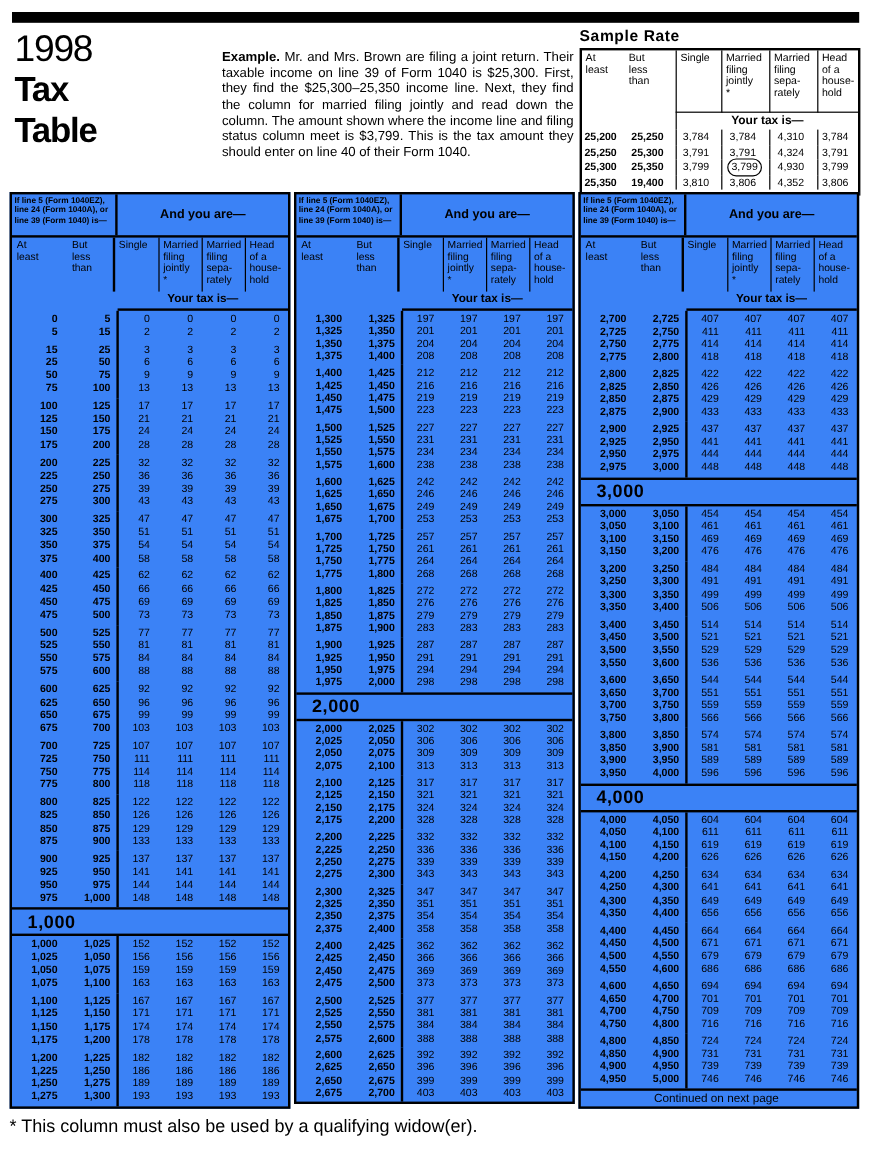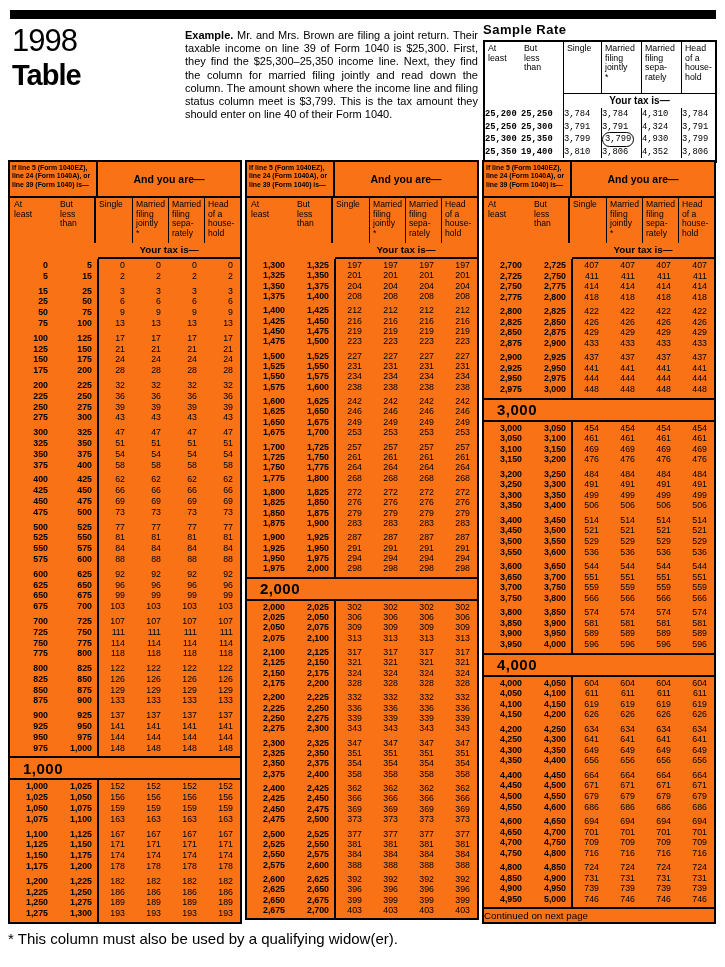--- a/index.html
+++ b/index.html
@@ -8,45 +8,45 @@
 
   .top-rule { position:absolute; left:10px; top:10px; width:706px; height:9px; background:#000; }
 
   
   .title-block { position:absolute; left:12px; top:24px; width:165px; }
   .title-year  { font-size:31px; font-weight:normal; line-height:34px; letter-spacing:-1px; }
   .title-line  { font-size:29px; font-weight:bold; line-height:34px; letter-spacing:-1px; }
 
   .intro-block { position:absolute; left:185px; top:24px; width:293px; }
   .usage-note  { font-size:11px; font-weight:bold; line-height:13px; }
-  .example-par { font-size:11px; line-height:13.2px; margin-top:5px; text-align:justify; }
+  .example-par { font-size:11px; line-height:13.2px; margin-top:18px; text-align:justify; }
   .example-par b { font-weight:bold; }
 
   
   .sample-block { position:absolute; left:483px; top:22px; width:234px; }
   .sample-title { font-size:13px; font-weight:bold; letter-spacing:0.5px; margin-bottom:3px; }
   .sample-box   { border:2px solid #000; width:234px; }
   .s-row { display:flex; }
   .s-cell { white-space:pre-line; font-size:8.8px; line-height:9.6px; padding:2px 1px 0 3px; }
   .s-c0 { width:36px; } .s-c1 { width:42px; }
   .s-c2 { width:38px; } .s-c3 { width:40px; } .s-c4 { width:40px; } .s-c5 { width:34px; }
   .s-c2,.s-c3,.s-c4,.s-c5 { border-left:1.5px solid #000; }
   .s-head-row { height:52px; }
   .s-head-row .s-hb { border-bottom:1.5px solid #000; }
   .s-ytr { display:flex; height:14px; }
   .s-yt-spacer { width:78px; }
   .s-yt { flex:1; border-left:1.5px solid #000; text-align:center; font-weight:bold; font-size:10px; line-height:13px; }
   .s-data-row { height:12.5px; font-size:9.5px; align-items:baseline; }
-  .s-data-row .s-cell { padding:0 5px 0 0; text-align:left; white-space:nowrap; line-height:12.5px;font-family:Liberation Mono, monospace; }
+  .s-data-row .s-cell { padding:0 5px 0 0; text-align:center; white-space:nowrap; line-height:12.5px; }
   .s-data-row .s-c0, .s-data-row .s-c1 { font-weight:bold; }
   .s-data-row:last-child { margin-bottom:3px; }
   .circle { display:inline-block; border:1.5px solid #000; border-radius:9px; padding:0 2px; margin:-1px -3px -1px 0; }
 
   
-  .tcol { position:absolute; top:160px; width:234px; border:2px solid #000; background:#f97316; }
+  .tcol { position:absolute; top:160px; width:234px; border:2px solid #000; background:#3b82f6; }
   .tcol.c1 { left:8px;   --rh:10.8px; }
   .tcol.c2 { left:245px; --rh:10.35px; }
   .tcol.c3 { left:482px; --rh:10.55px; }
 
   .thead-top { display:flex; height:36px; border-bottom:2px solid #000; }
   .inc-label { width:88px; border-right:2px solid #000; font-size:6.9px; line-height:8.4px; padding:2px 0 0 2px; white-space:pre-line; font-weight:bold; }
   .and-you { flex:1; display:flex; align-items:center; justify-content:center; font-weight:bold; font-size:10.5px; }
 
   .thead-cols { display:flex; height:45px; }
   .h-income { width:88px; display:flex; }
@@ -63,31 +63,32 @@
 
   .tbody { position:relative; padding:1px 0 3px 0; }
   .tbody::before { content:""; position:absolute; left:87px; top:0; bottom:0; width:2px; background:#000; }
   .row { display:flex; height:var(--rh); font-size:8.8px; line-height:var(--rh); }
   .c-at  { width:38px; text-align:right; font-weight:bold; }
   .c-but { width:48px; text-align:right; font-weight:bold; padding-right:4px; }
   .c-tax { width:36px; text-align:right; padding-right:7px; }
 
   .section-band { height:24px; border-top:2px solid #000; border-bottom:2px solid #000; display:flex; align-items:center; padding-left:13px; font-size:15px; font-weight:bold; letter-spacing:0.5px; }
 
-  .continued-band { border-top:2px solid #000; height:15px; font-size:9.8px; line-height:14px; text-align:left; padding-right:4px; }
+  .continued-band { border-top:2px solid #000; height:15px; font-size:9.8px; line-height:14px; text-align:center; padding-right:4px; }
 
   .footnote { position:absolute; left:8px; top:930px; font-size:15px; }
 </style>
 </head>
 <body>
 
 <div class="top-rule"></div>
 
 <div class="title-block">
   <div class="title-year">1998</div>
+  <div class="title-line">Tax</div>
   <div class="title-line">Table</div>
 </div>
 
 <div class="intro-block">
   <div class="example-par"><b>Example.</b><span> Mr. and Mrs. Brown are filing a joint return. Their taxable income on line 39 of Form 1040 is $25,300. First, they find the $25,300–25,350 income line. Next, they find the column for married filing jointly and read down the column. The amount shown where the income line and filing status column meet is $3,799. This is the tax amount they should enter on line 40 of their Form 1040.</span></div>
 </div>
 
 <div class="sample-block">
   <div class="sample-title">Sample Rate</div>
   <div class="sample-box" id="sample-box">

